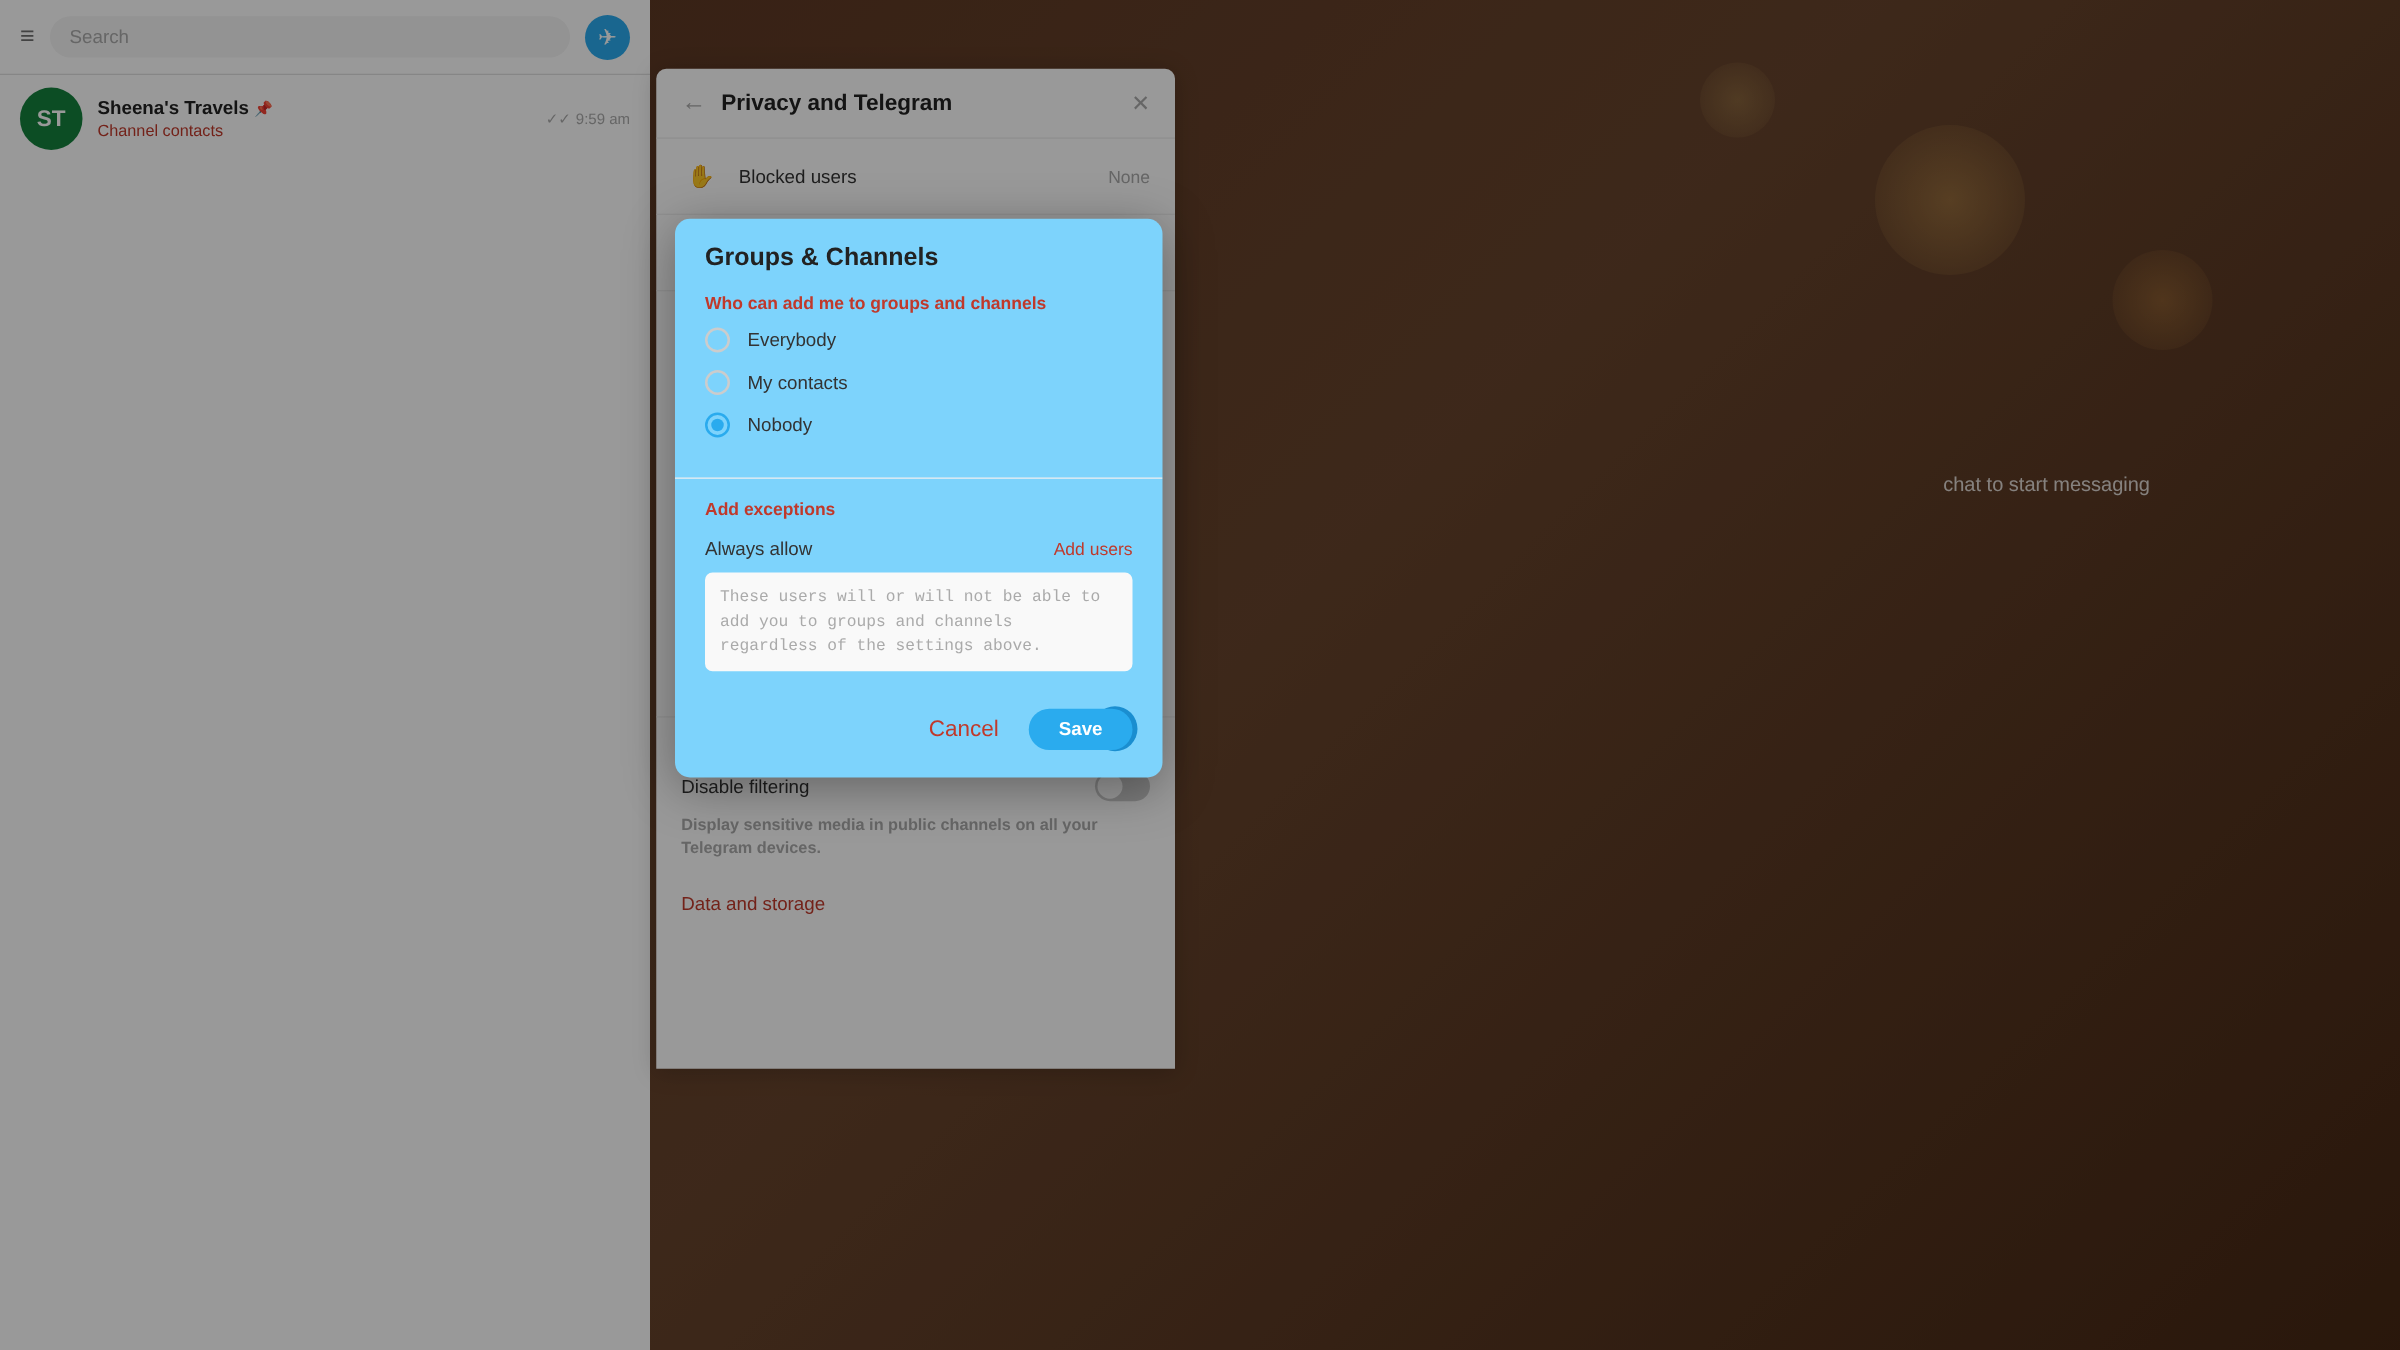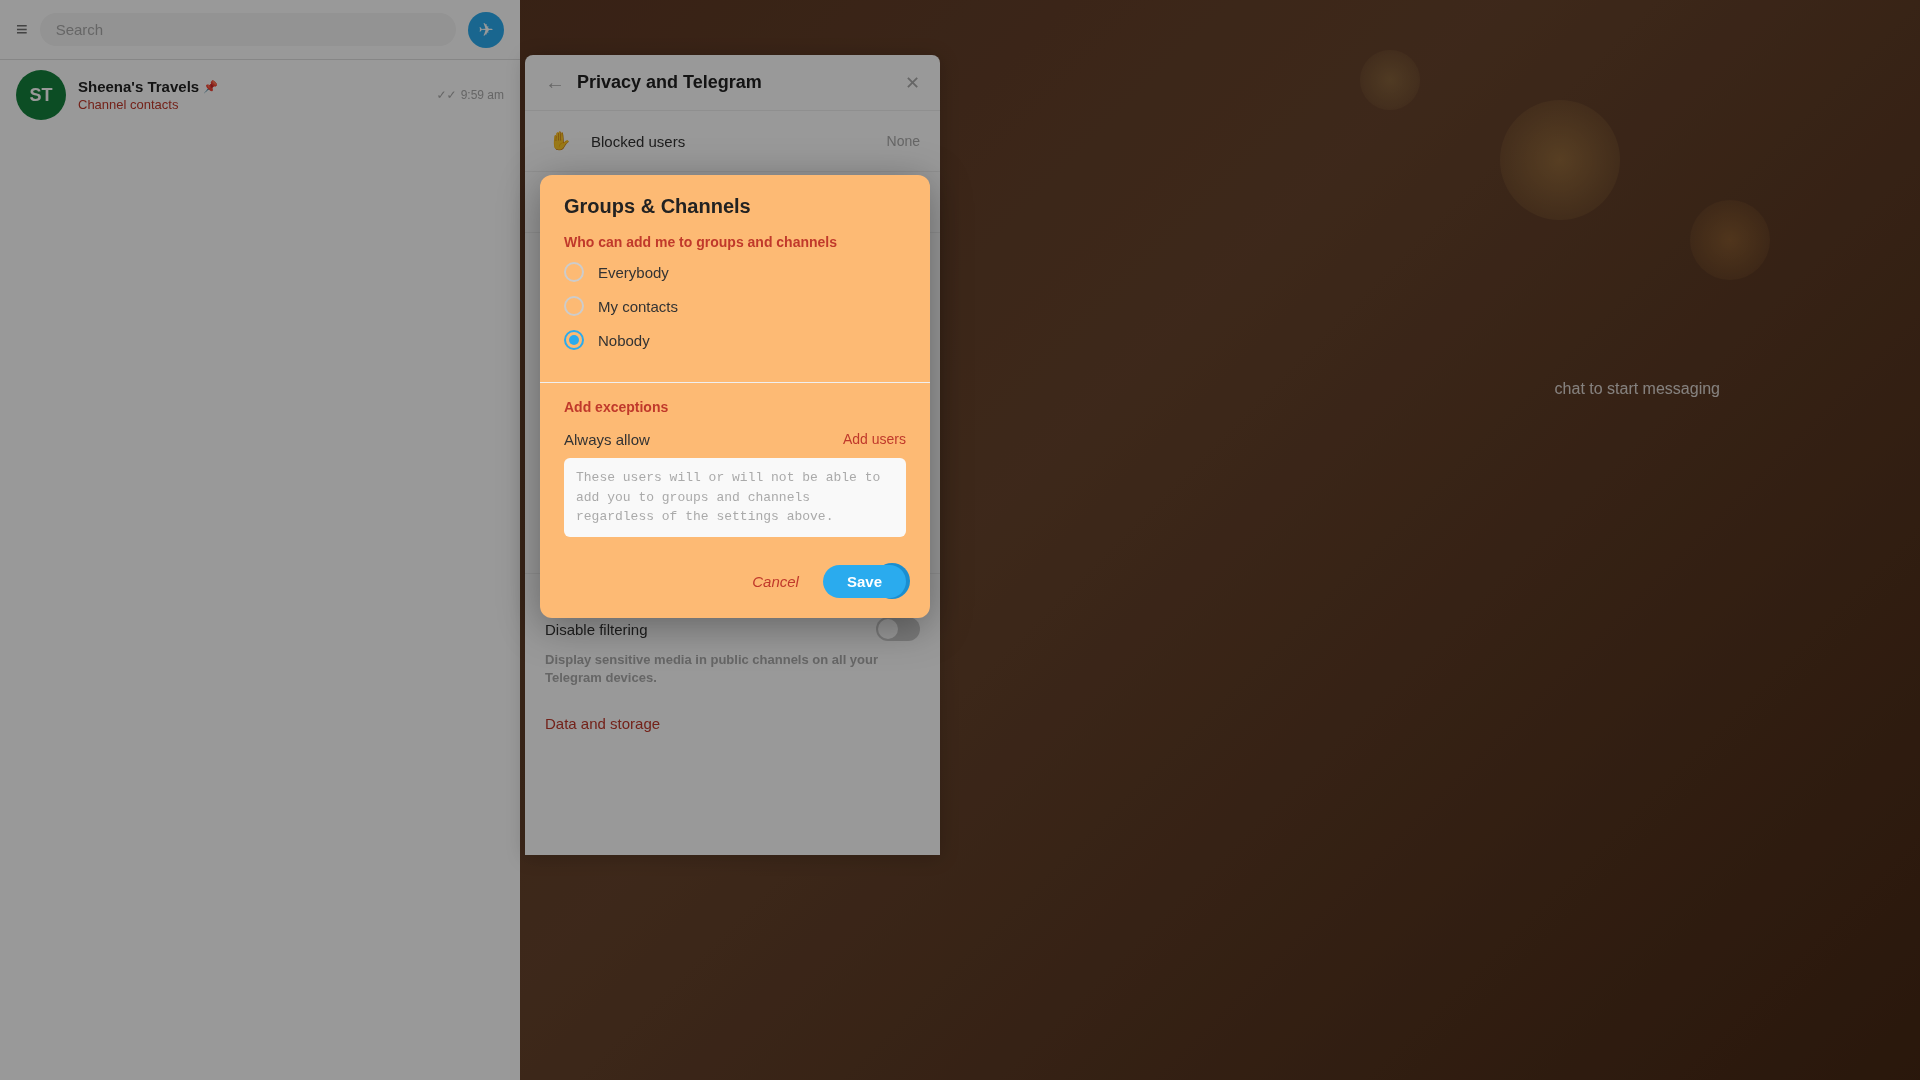--- a/index.html
+++ b/index.html
@@ -236,21 +236,21 @@
       background: rgba(0,0,0,0.4);
       z-index: 10;
     }
 
     
     .dialog {
       position: absolute;
       top: 175px;
       left: 540px;
       width: 390px;
-      background: #fdba74;
+      background: #7dd3fc;
       border-radius: 12px;
       box-shadow: 0 8px 40px rgba(0,0,0,0.35);
       z-index: 20;
       overflow: hidden;
     }
     .dialog-header {
       padding: 20px 24px 16px;
     }
     .dialog-title {
       font-size: 20px;
@@ -345,27 +345,26 @@
     .dialog-footer {
       display: flex;
       justify-content: flex-end;
       align-items: center;
       padding: 12px 24px 20px;
       gap: 8px;
     }
     .cancel-btn {
       background: none;
       border: none;
-      font-size: 15px;
+      font-size: 18px;
       color: #c0392b;
       cursor: pointer;
       padding: 8px 16px;
       border-radius: 6px;
       font-weight: 500;
-      font-style: italic;
     }
     .save-btn {
       background: #2AABEE;
       color: white;
       border: none;
       font-size: 15px;
       font-weight: 600;
       padding: 8px 24px;
       border-radius: 20px;
       cursor: pointer;

